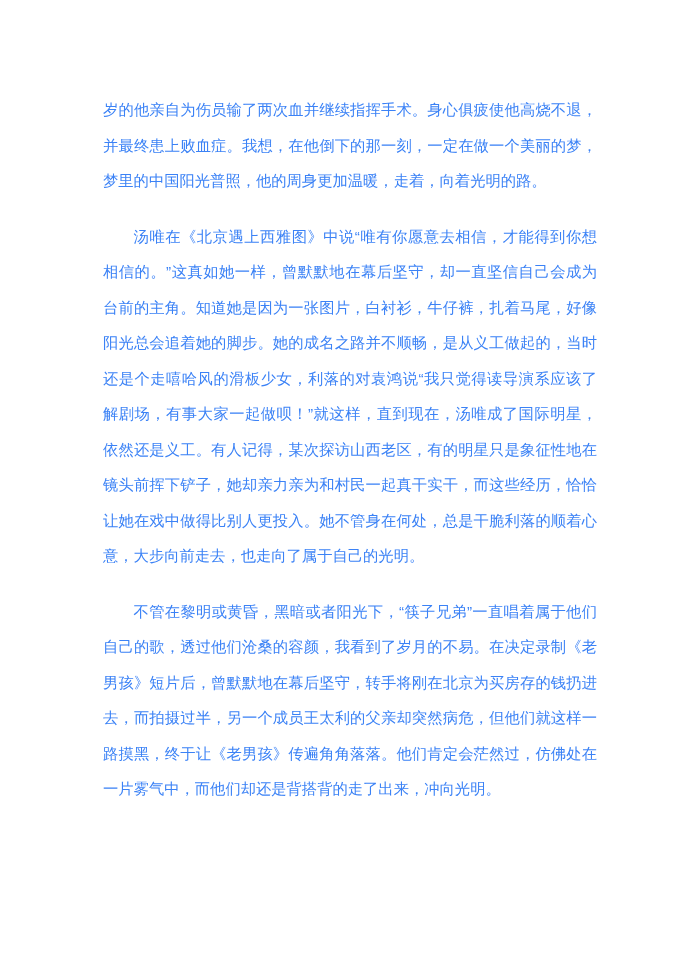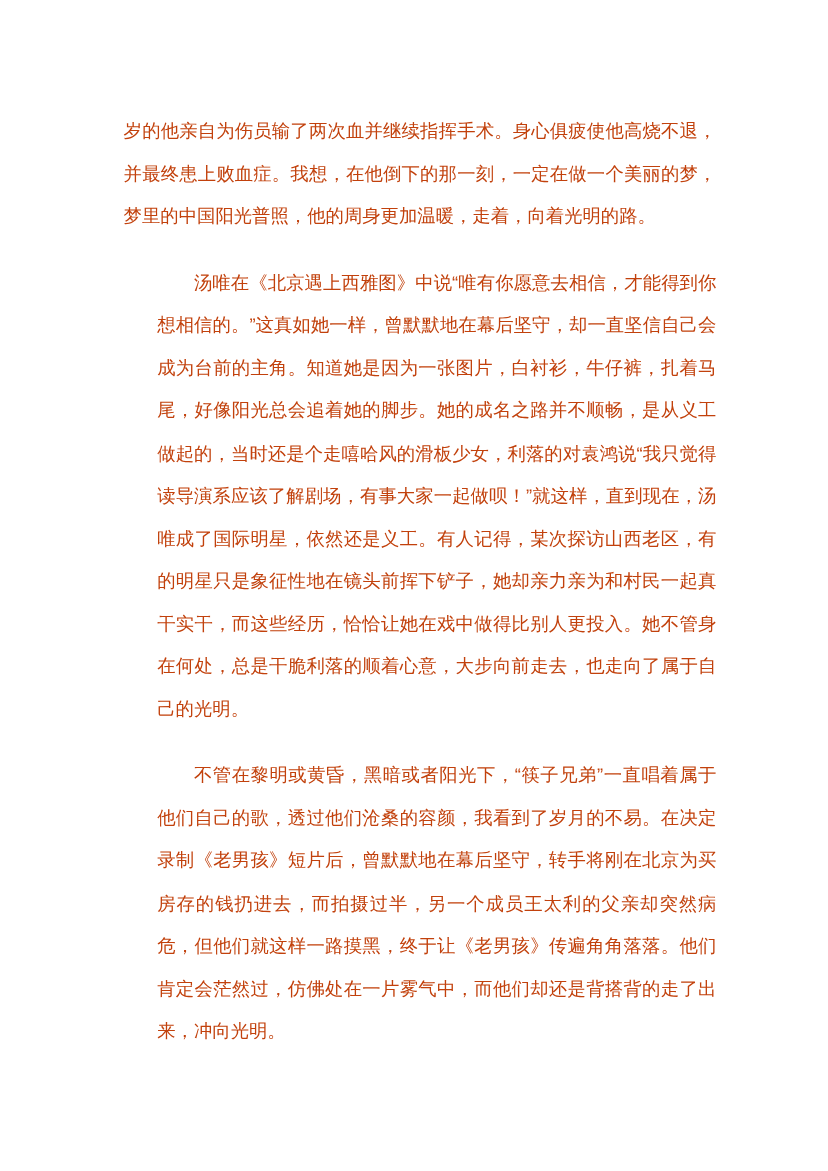--- a/index.html
+++ b/index.html
@@ -13,35 +13,34 @@
     height: 976px;
     background: #ffffff;
     overflow: hidden;
     font-family: "Liberation Sans", sans-serif;
   }
   .doc-body {
     position: absolute;
     left: 103px;
     top: 92px;
     width: 494px;
-    color: #c2410c;
+    color: #3b82f6;
     font-size: 15.3px;
     line-height: 35.5px;
     text-align: justify;
     text-justify: inter-ideograph;
     word-break: break-all;
     overflow-wrap: break-word;
   }
   .doc-body p {
     margin: 0 0 20px 0;
     padding: 0;
   }
   .doc-body p.indent {
     text-indent: 2em;
-    margin-left: 28px;
   }
 </style>
 </head>
 <body>
 
 <div class="page">
   <div class="doc-body">
     <p>岁的他亲自为伤员输了两次血并继续指挥手术。身心俱疲使他高烧不退，并最终患上败血症。我想，在他倒下的那一刻，一定在做一个美丽的梦，梦里的中国阳光普照，他的周身更加温暖，走着，向着光明的路。</p>
     <p class="indent">汤唯在《北京遇上西雅图》中说“唯有你愿意去相信，才能得到你想相信的。”这真如她一样，曾默默地在幕后坚守，却一直坚信自己会成为台前的主角。知道她是因为一张图片，白衬衫，牛仔裤，扎着马尾，好像阳光总会追着她的脚步。她的成名之路并不顺畅，是从义工做起的，当时还是个走嘻哈风的滑板少女，利落的对袁鸿说“我只觉得读导演系应该了解剧场，有事大家一起做呗！”就这样，直到现在，汤唯成了国际明星，依然还是义工。有人记得，某次探访山西老区，有的明星只是象征性地在镜头前挥下铲子，她却亲力亲为和村民一起真干实干，而这些经历，恰恰让她在戏中做得比别人更投入。她不管身在何处，总是干脆利落的顺着心意，大步向前走去，也走向了属于自己的光明。</p>
     <p class="indent">不管在黎明或黄昏，黑暗或者阳光下，“筷子兄弟”一直唱着属于他们自己的歌，透过他们沧桑的容颜，我看到了岁月的不易。在决定录制《老男孩》短片后，曾默默地在幕后坚守，转手将刚在北京为买房存的钱扔进去，而拍摄过半，另一个成员王太利的父亲却突然病危，但他们就这样一路摸黑，终于让《老男孩》传遍角角落落。他们肯定会茫然过，仿佛处在一片雾气中，而他们却还是背搭背的走了出来，冲向光明。</p>

